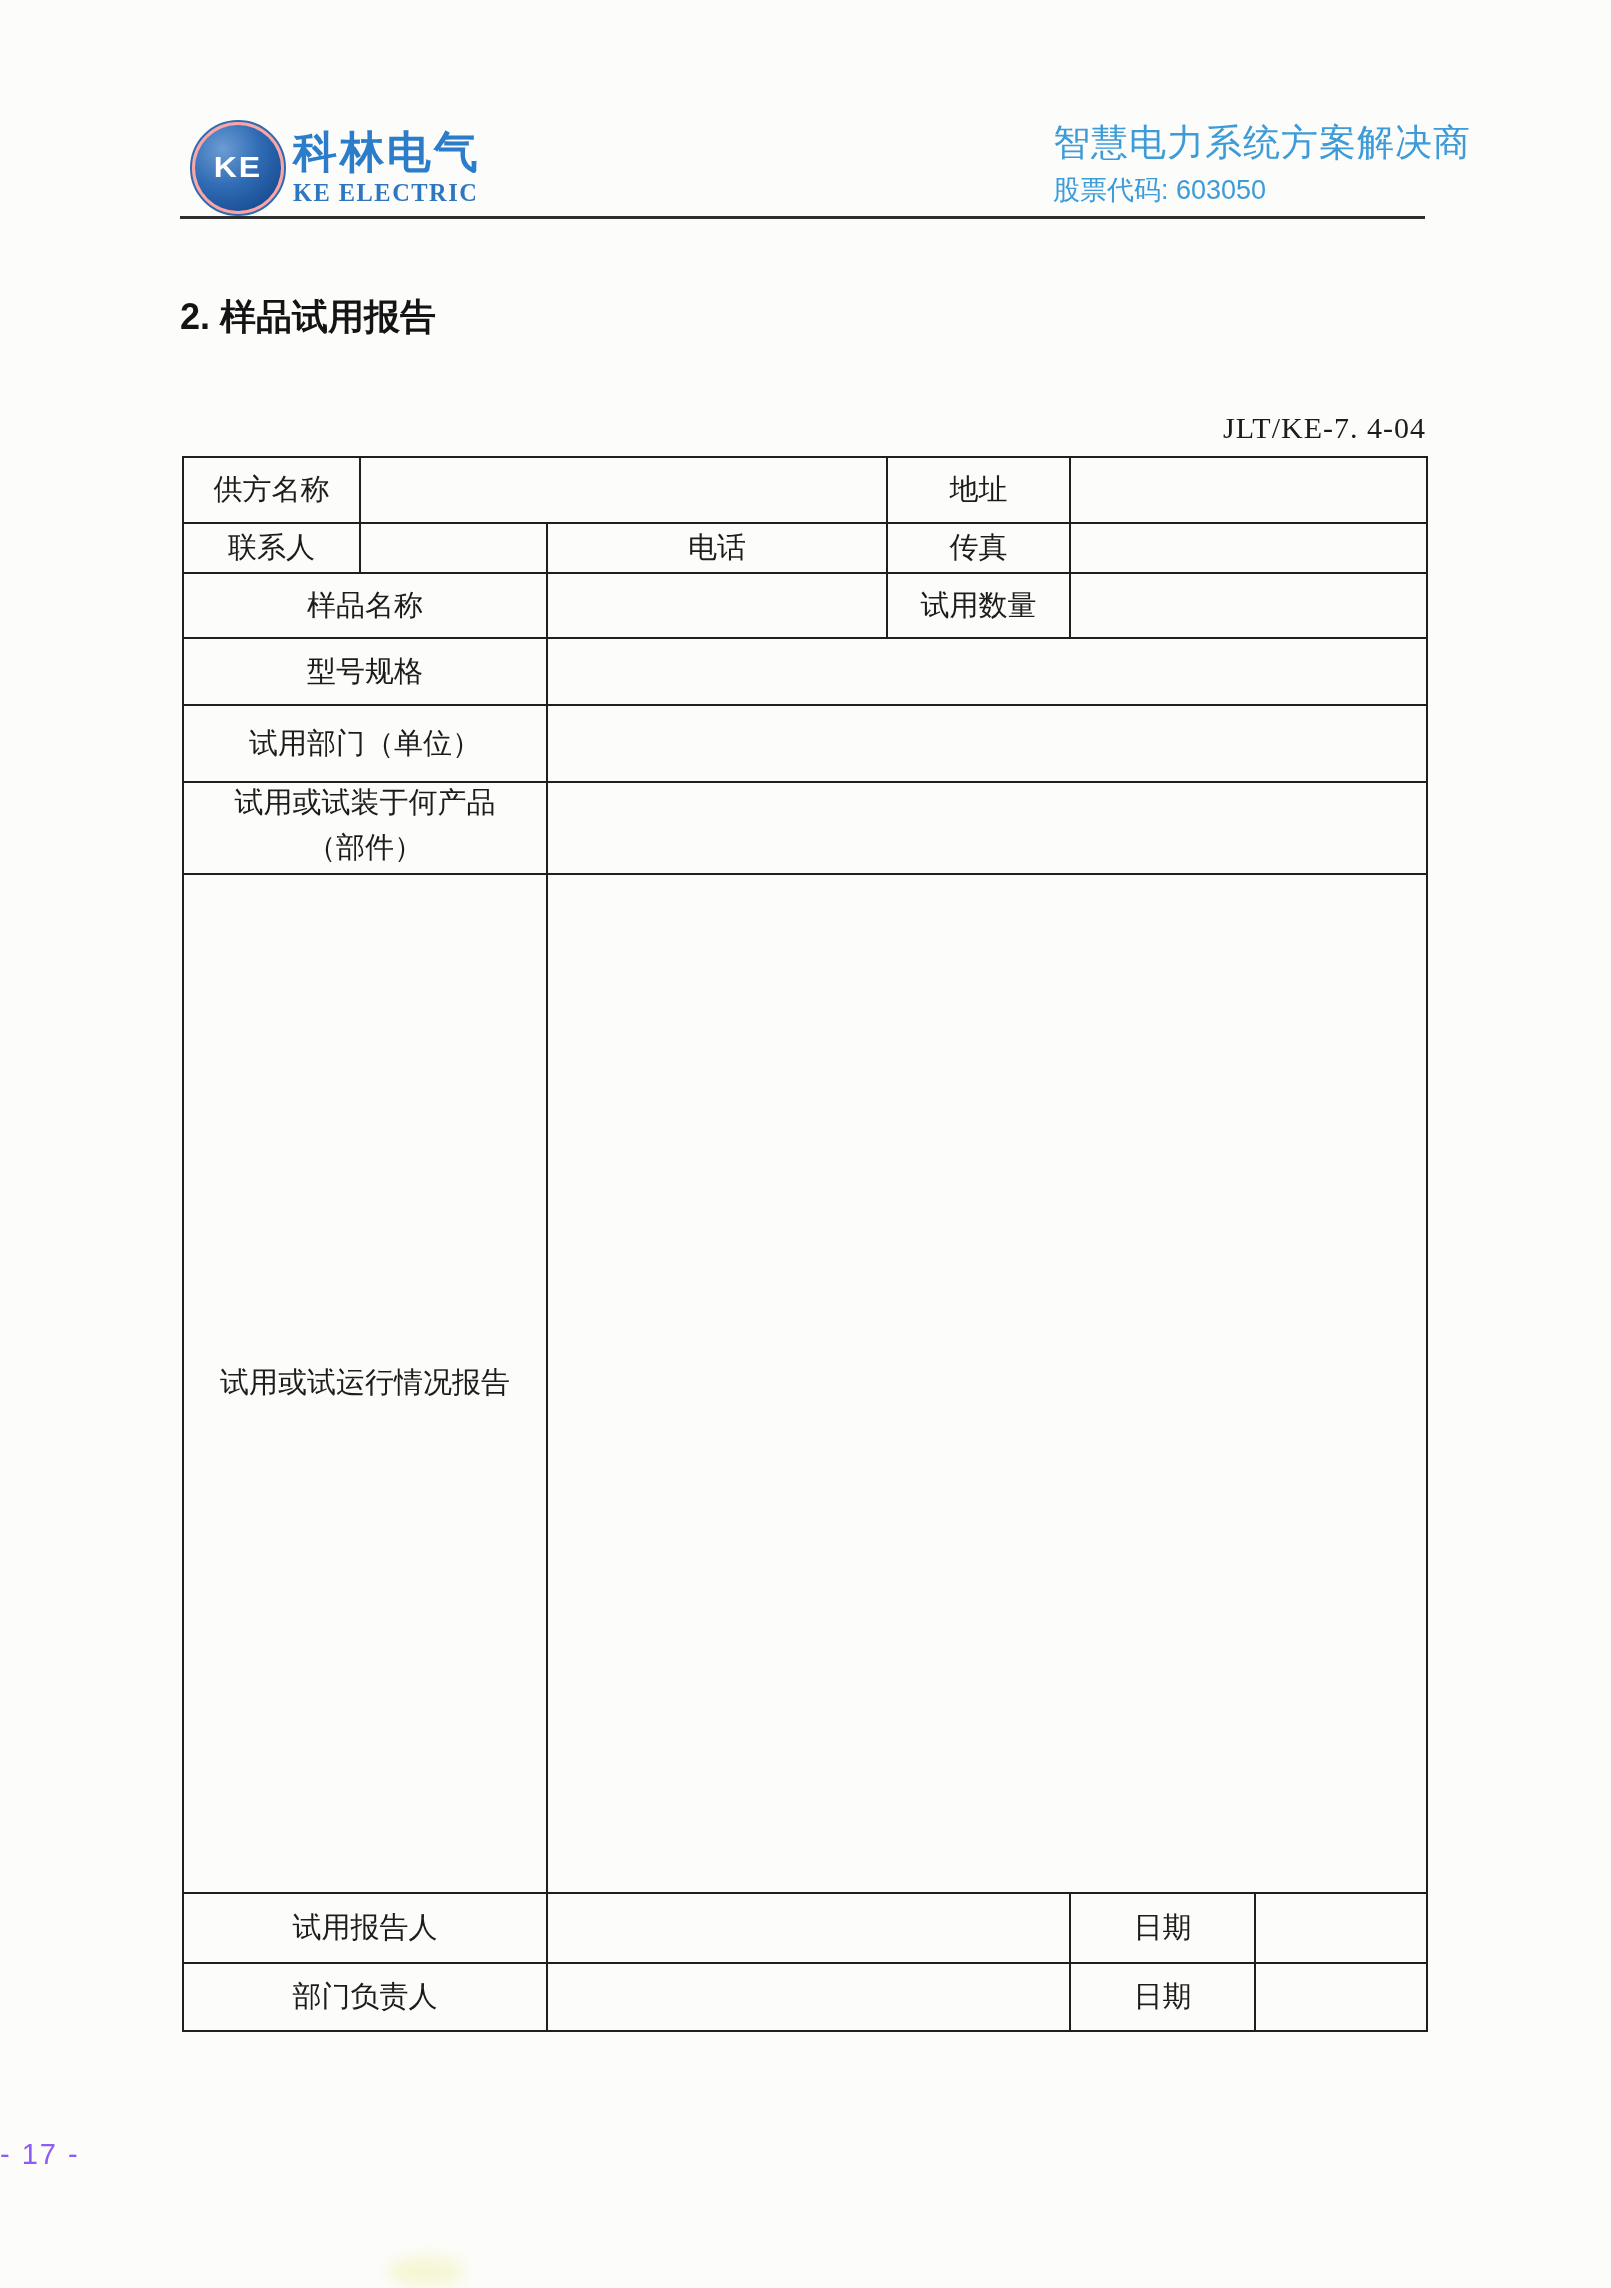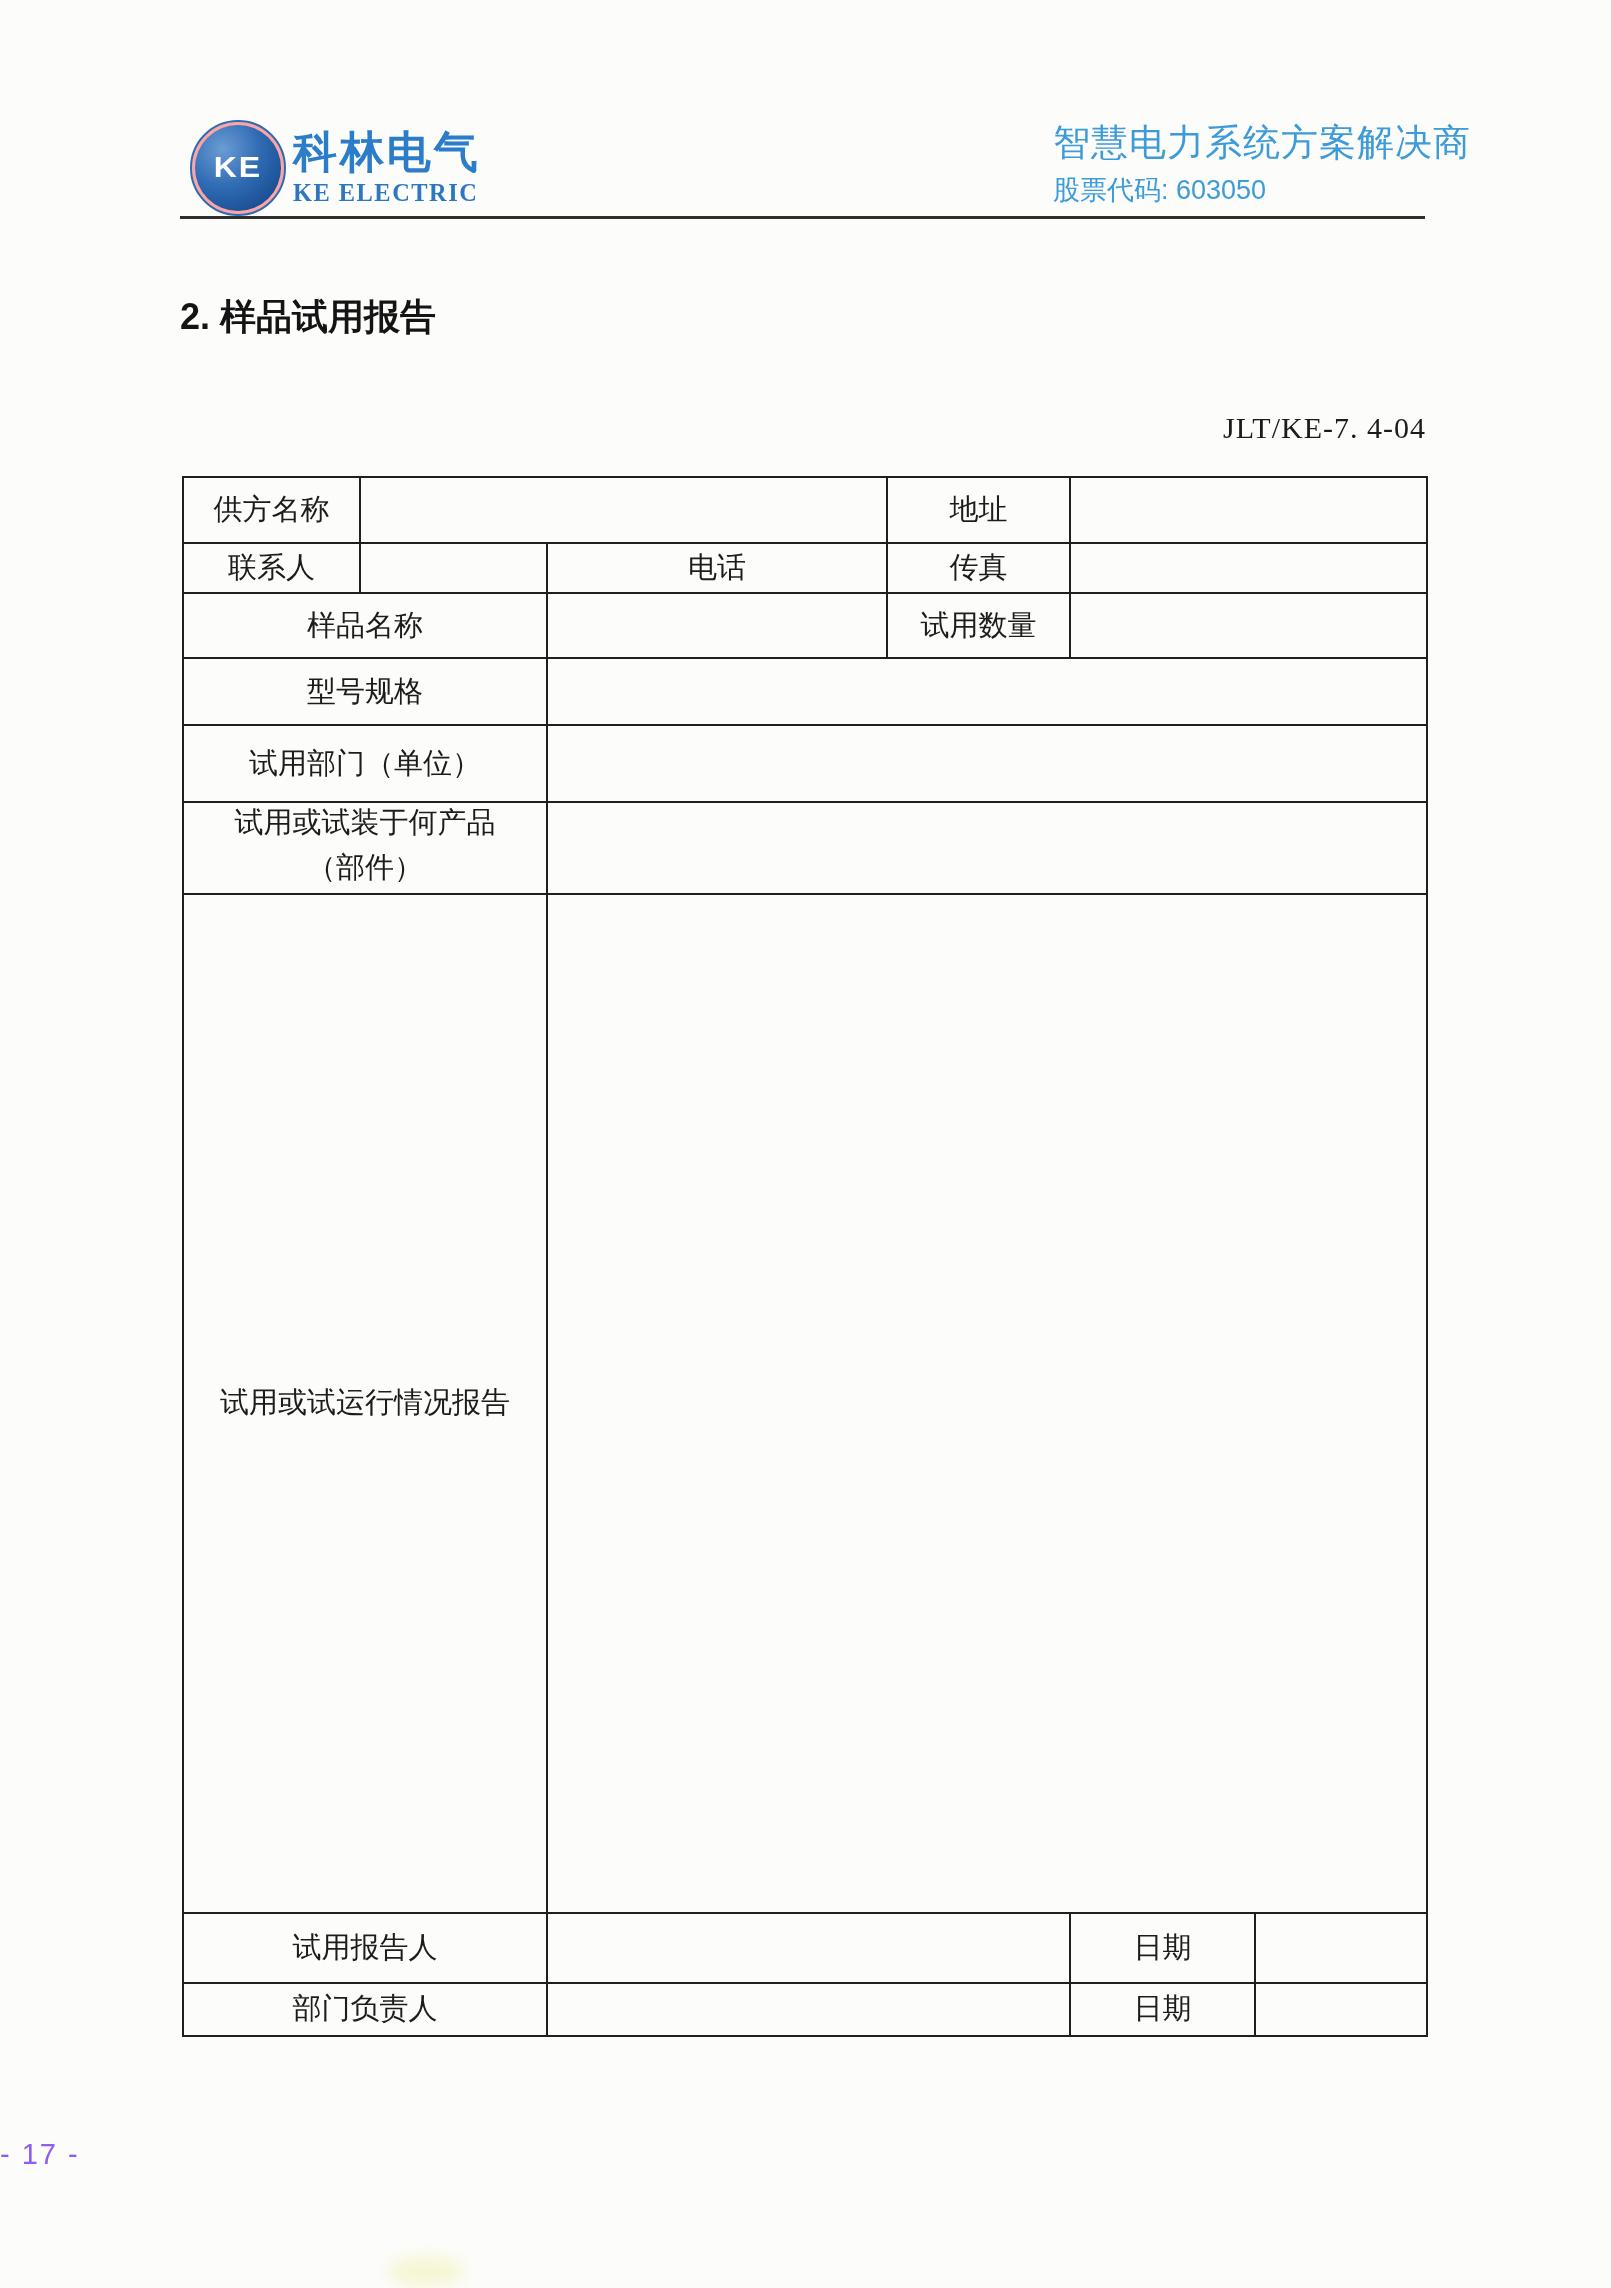--- a/index.html
+++ b/index.html
@@ -65,21 +65,21 @@
     position:absolute; left:0; top:353px; width:100%;
     text-align:center; font-size:37px; letter-spacing:3.9px; color:#141414;
   }
   .form-code {
     position:absolute; right:185px; top:411px;
     font-size:30px; letter-spacing:1px; color:#1c1c1c;
   }
 
   
   .form-table {
-    position:absolute; left:182px; top:476px;
+    position:absolute; left:182px; top:456px;
     width:1244px;
     border-collapse:collapse; table-layout:fixed;
     border:2.9px solid #1f1f1f;
   }
   .form-table td {
     border:2px solid #1f1f1f;
     text-align:center; vertical-align:middle;
     font-size:29px; color:#1c1c1c;
     padding:0;
     overflow:hidden;
@@ -166,21 +166,21 @@
     <tr style="height:1019px">
       <td colspan="2">试用或试运行情况报告</td>
       <td colspan="4"></td>
     </tr>
     <tr style="height:70px">
       <td colspan="2">试用报告人</td>
       <td colspan="2"></td>
       <td>日期</td>
       <td></td>
     </tr>
-    <tr style="height:53px">
+    <tr style="height:68px">
       <td colspan="2">部门负责人</td>
       <td colspan="2"></td>
       <td>日期</td>
       <td></td>
     </tr>
   </tbody>
     </table>
 
   <div class="footer-page">- 17 -</div>
   <div class="scan-smudge"></div>

